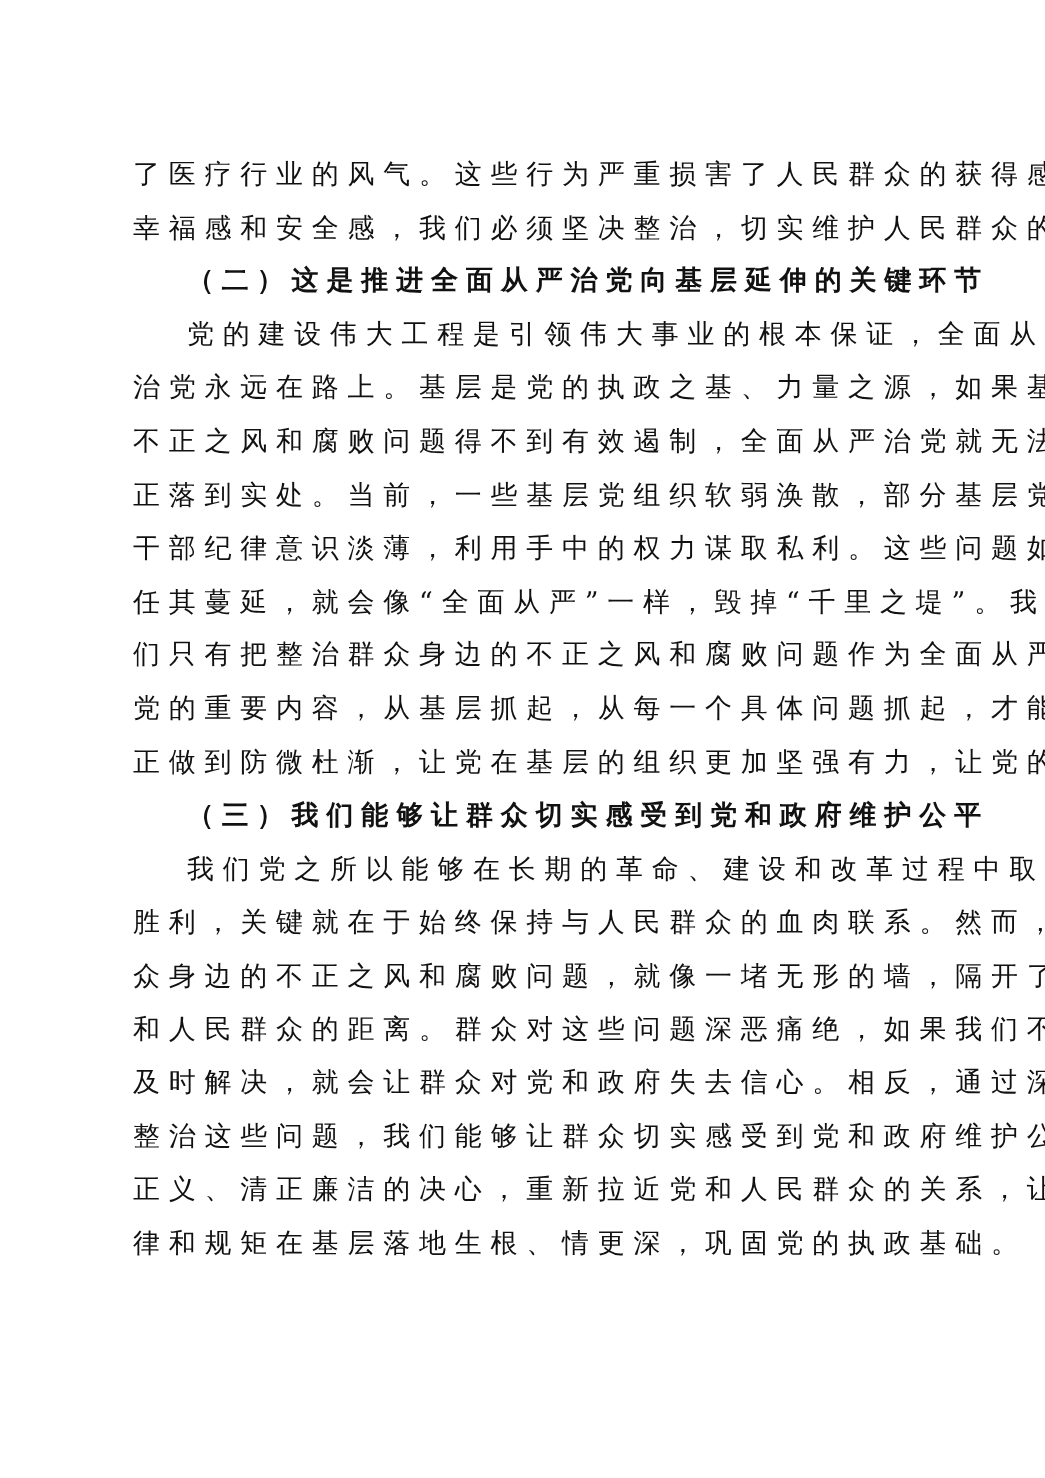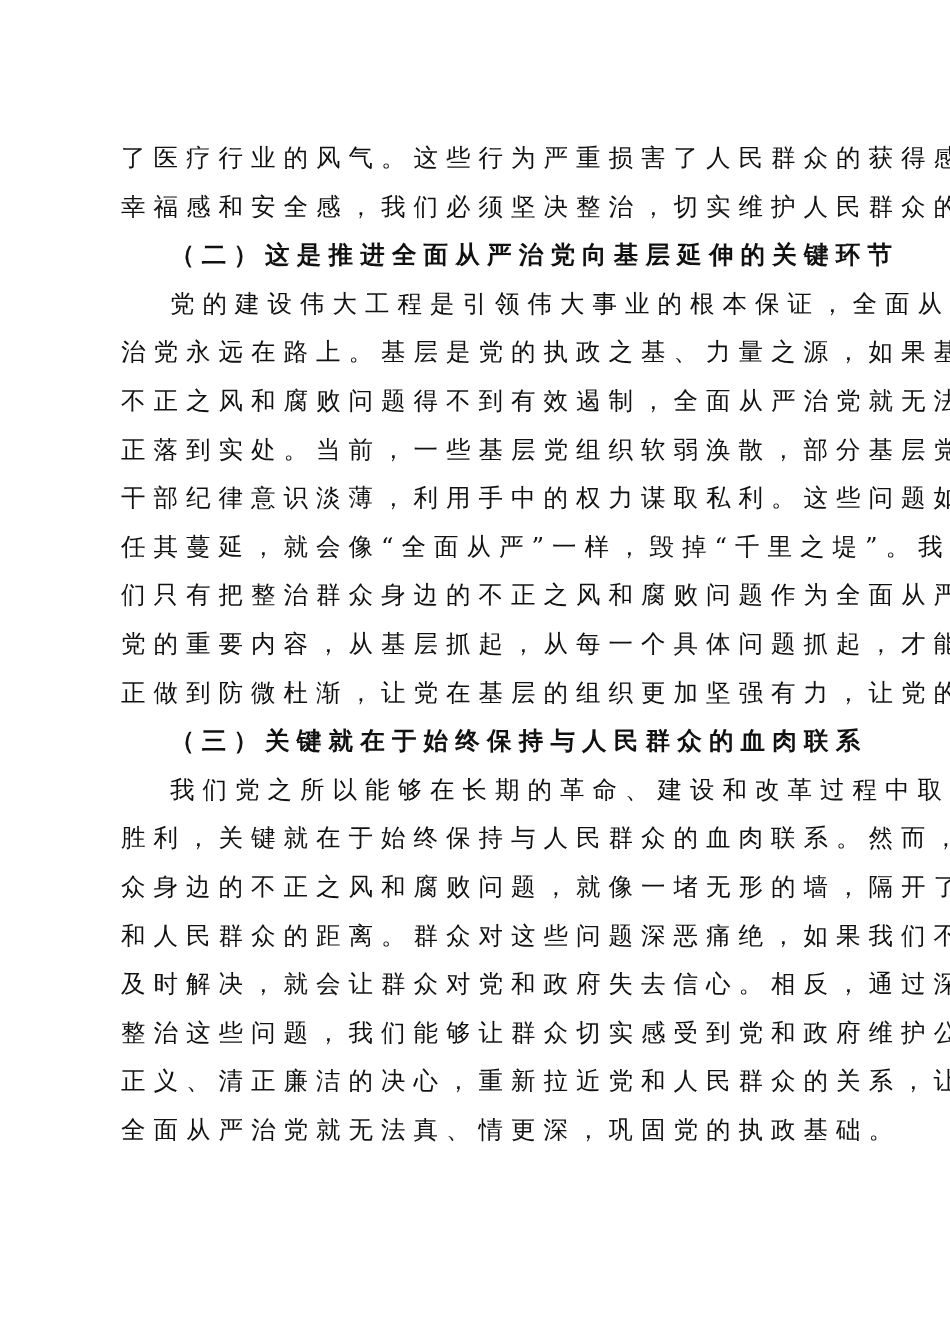--- a/index.html
+++ b/index.html
@@ -33,23 +33,23 @@
   <div class="line indent">党的建设伟大工程是引领伟大事业的根本保证，全面从严</div>
   <div class="line">治党永远在路上。基层是党的执政之基、力量之源，如果基层</div>
   <div class="line">不正之风和腐败问题得不到有效遏制，全面从严治党就无法真</div>
   <div class="line">正落到实处。当前，一些基层党组织软弱涣散，部分基层党员</div>
   <div class="line">干部纪律意识淡薄，利用手中的权力谋取私利。这些问题如果</div>
   <div class="line">任其蔓延，就会像“全面从严”一样，毁掉“千里之堤”。我</div>
   <div class="line">们只有把整治群众身边的不正之风和腐败问题作为全面从严治</div>
   <div class="line">党的重要内容，从基层抓起，从每一个具体问题抓起，才能真</div>
   <div class="line">正做到防微杜渐，让党在基层的组织更加坚强有力，让党的纪</div>
 
-  <div class="line heading">（三）关键就在于始终保持与人民群众的血肉联系</div>
+  <div class="line heading">（三）我们能够让群众切实感受到党和政府维护公平</div>
 
   <div class="line indent">我们党之所以能够在长期的革命、建设和改革过程中取得</div>
   <div class="line">胜利，关键就在于始终保持与人民群众的血肉联系。然而，群</div>
   <div class="line">众身边的不正之风和腐败问题，就像一堵无形的墙，隔开了党</div>
   <div class="line">和人民群众的距离。群众对这些问题深恶痛绝，如果我们不能</div>
   <div class="line">及时解决，就会让群众对党和政府失去信心。相反，通过深入</div>
   <div class="line">整治这些问题，我们能够让群众切实感受到党和政府维护公平</div>
   <div class="line">正义、清正廉洁的决心，重新拉近党和人民群众的关系，让党</div>
-  <div class="line last">全面从严治党就无法真、情更深，巩固党的执政基础。</div>
+  <div class="line last">律和规矩在基层落地生根、情更深，巩固党的执政基础。</div>
 </div>
 
 </body></html>

